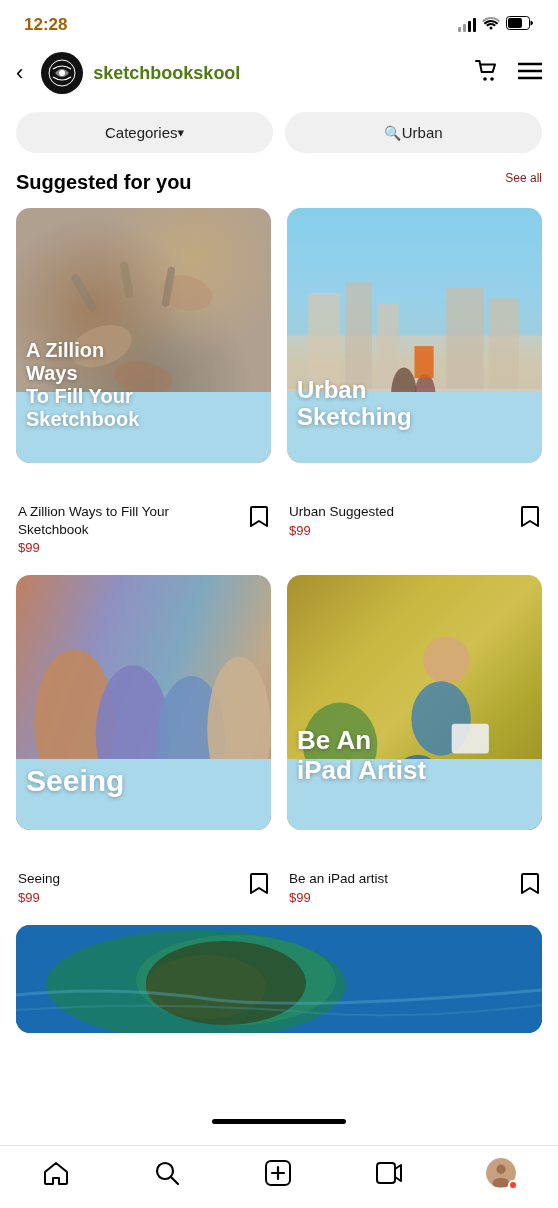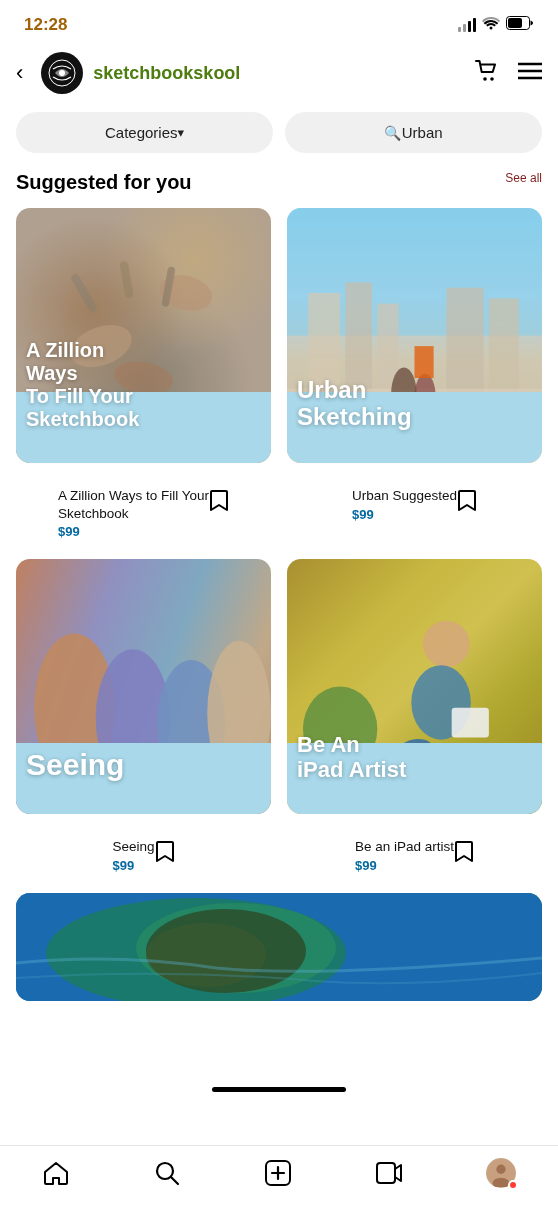--- a/index.html
+++ b/index.html
@@ -162,35 +162,35 @@
       right: 10px;
       font-size: 22px;
       font-weight: 800;
       color: #fff;
       line-height: 1.15;
       text-shadow: 0 1px 4px rgba(0,0,0,0.3);
     }
     .course-info {
       display: flex;
       align-items: flex-start;
-      justify-content: center;
-      padding: 24px 2px 4px;
+      justify-content: space-between;
+      padding: 4px 2px 4px;
+      margin-top: 36px;
     }
     .course-text {}
     .course-name {
       font-size: 13.5px;
       font-weight: 500;
       color: #111;
       line-height: 1.3;
     }
     .course-price {
       font-size: 13px;
-      color: #0369a1;
+      color: #b91c1c;
       margin-top: 2px;
-      font-weight: bold;
     }
     .bookmark-btn {
       margin-top: 2px;
       cursor: pointer;
       flex-shrink: 0;
     }
     .thumb-1-art {
       position: absolute;
       inset: 0;
       background:
@@ -487,21 +487,21 @@
           <line x1="110" y1="185" x2="105" y2="230" stroke="#888" stroke-width="3"></line>
           <line x1="150" y1="190" x2="155" y2="235" stroke="#888" stroke-width="3"></line>
           <line x1="170" y1="185" x2="175" y2="230" stroke="#888" stroke-width="3"></line>
 
           <ellipse cx="50" cy="160" rx="35" ry="40" fill="#5a9040" opacity="0.8"></ellipse>
 
           <rect x="155" y="140" width="35" height="28" rx="3" fill="#eee" opacity="0.9"></rect>
         </svg>
       </div>
       <div class="course-thumbnail-bottom"></div>
-      <div class="course-thumbnail-label" style="font-size:22px; bottom:32px;">Be An<br>iPad Artist</div>
+      <div class="course-thumbnail-label" style="font-size:26px; bottom:44px;">Be An<br>iPad Artist</div>
     </div>
     <div class="course-info">
       <div class="course-text">
         <div class="course-name">Be an iPad artist</div>
         <div class="course-price">$99</div>
       </div>
       <span class="bookmark-btn">
         <svg width="20" height="24" viewBox="0 0 20 24" fill="none">
           <path d="M3 2h14a1 1 0 0 1 1 1v18l-8-5-8 5V3a1 1 0 0 1 1-1z" stroke="#000" stroke-width="2" stroke-linejoin="round"></path>
         </svg>

